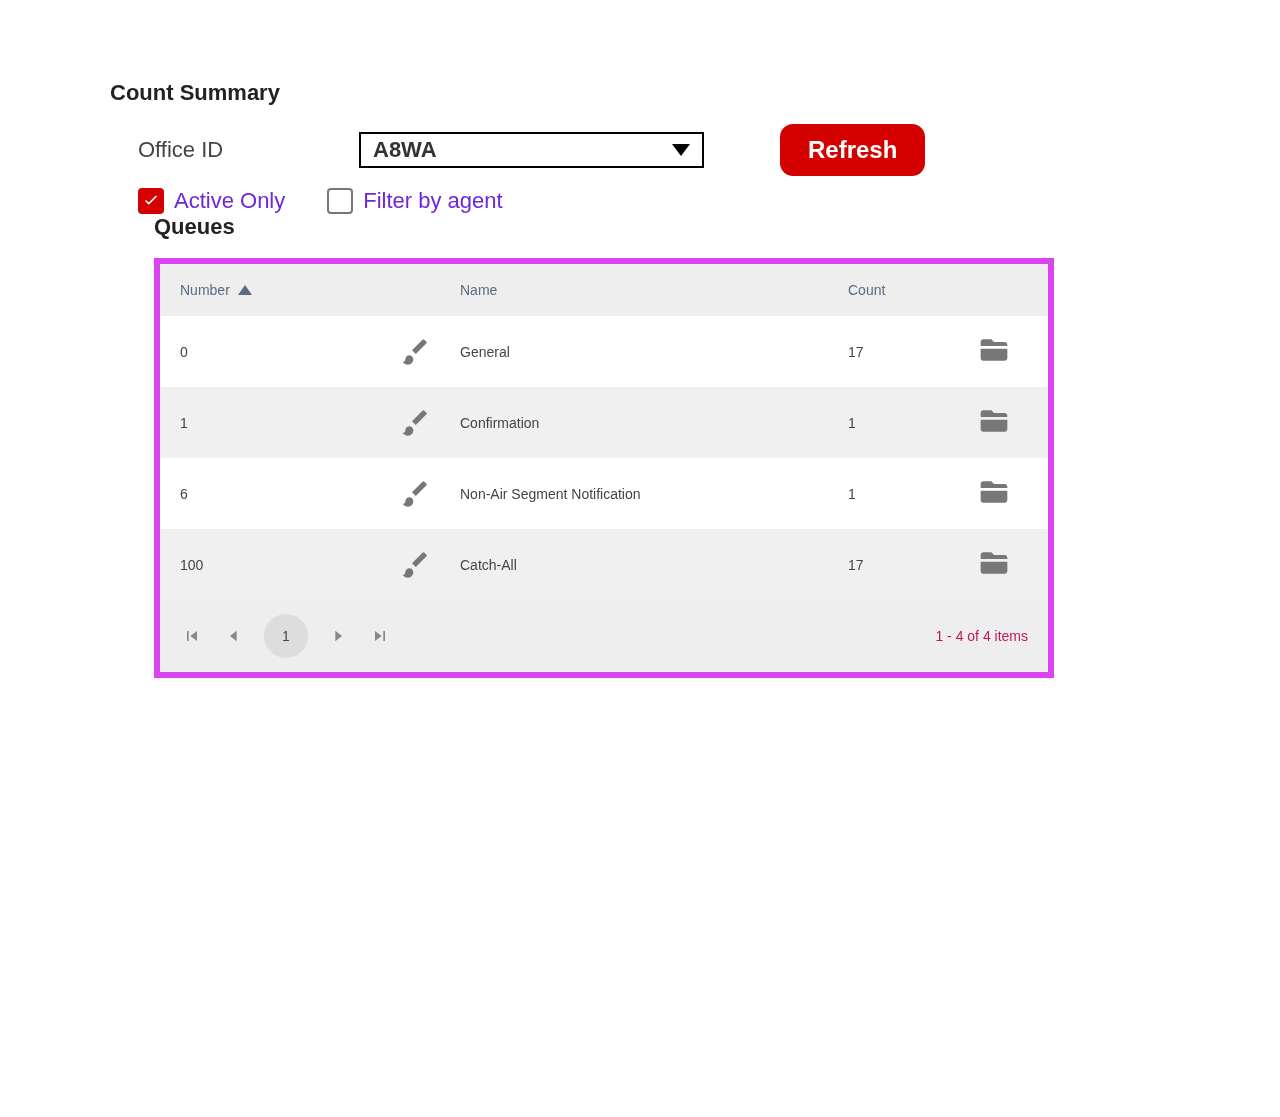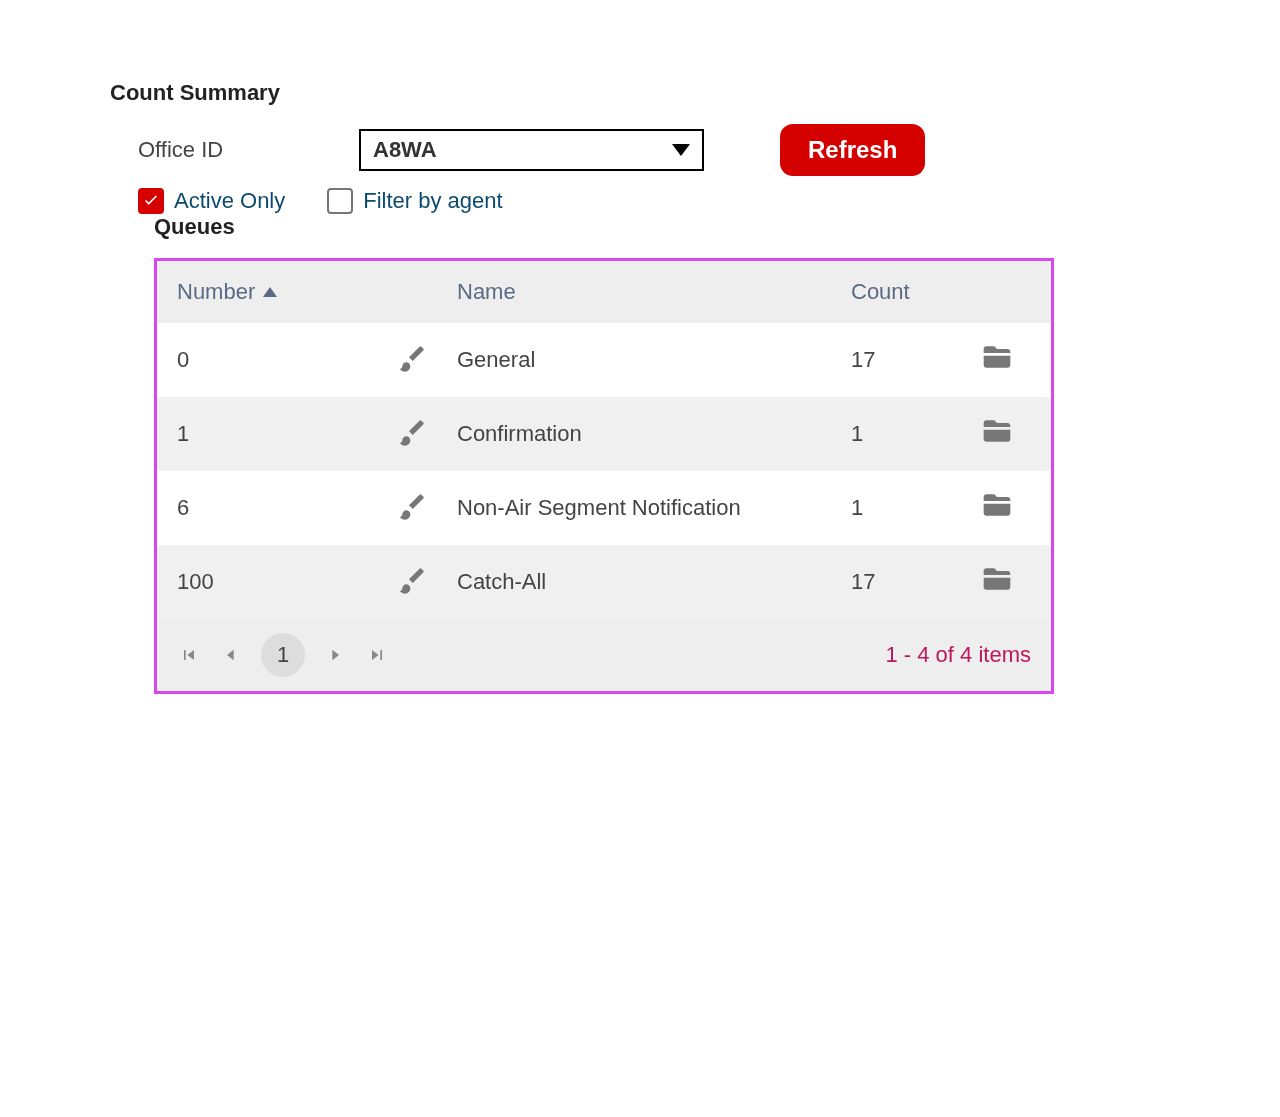--- a/index.html
+++ b/index.html
@@ -26,21 +26,21 @@
       gap: 36px;
     }
     .filter-label {
       width: 185px;
       color: #444;
       font-size: 22px;
     }
     .select-wrap {
       position: relative;
       width: 345px;
-      height: 42px;
+      height: 36px;
     }
     .select-box {
       width: 100%;
       height: 100%;
       border: 2px solid #000;
       background: #fff;
       display: flex;
       align-items: center;
       padding: 0 12px;
       font-size: 22px;
@@ -64,21 +64,21 @@
       border: none;
       border-radius: 13px;
       padding: 12px 28px;
       cursor: pointer;
     }
     .checkbox-row {
       display: flex;
       align-items: center;
       gap: 10px;
       font-size: 22px;
-      color: #0c4a6e;
+      color: #6d28d9;
     }
     .checkbox {
       width: 26px;
       height: 26px;
       border: 2px solid #777;
       border-radius: 4px;
       display: flex;
       align-items: center;
       justify-content: center;
       cursor: pointer;
@@ -88,23 +88,23 @@
       border-color: #d50000;
     }
     .checkbox.checked svg { display: block; }
     .checkbox svg { display: none; }
     .checkbox-gap { width: 22px; }
 
     .queues-wrap {
       padding-left: 44px;
     }
     .grid {
-      border: 3px solid #d946ef;
+      border: 6px solid #d946ef;
       width: 900px;
-      font-size: 22px;
+      font-size: 14px;
     }
     .grid-header {
       background: #eeeeee;
       display: flex;
       padding: 18px 20px;
       color: #5b6b85;
     }
     .col-number { width: 220px; display:flex; align-items:center; gap:8px;}
     .col-icon { width: 60px; }
     .col-name { flex: 1; }

